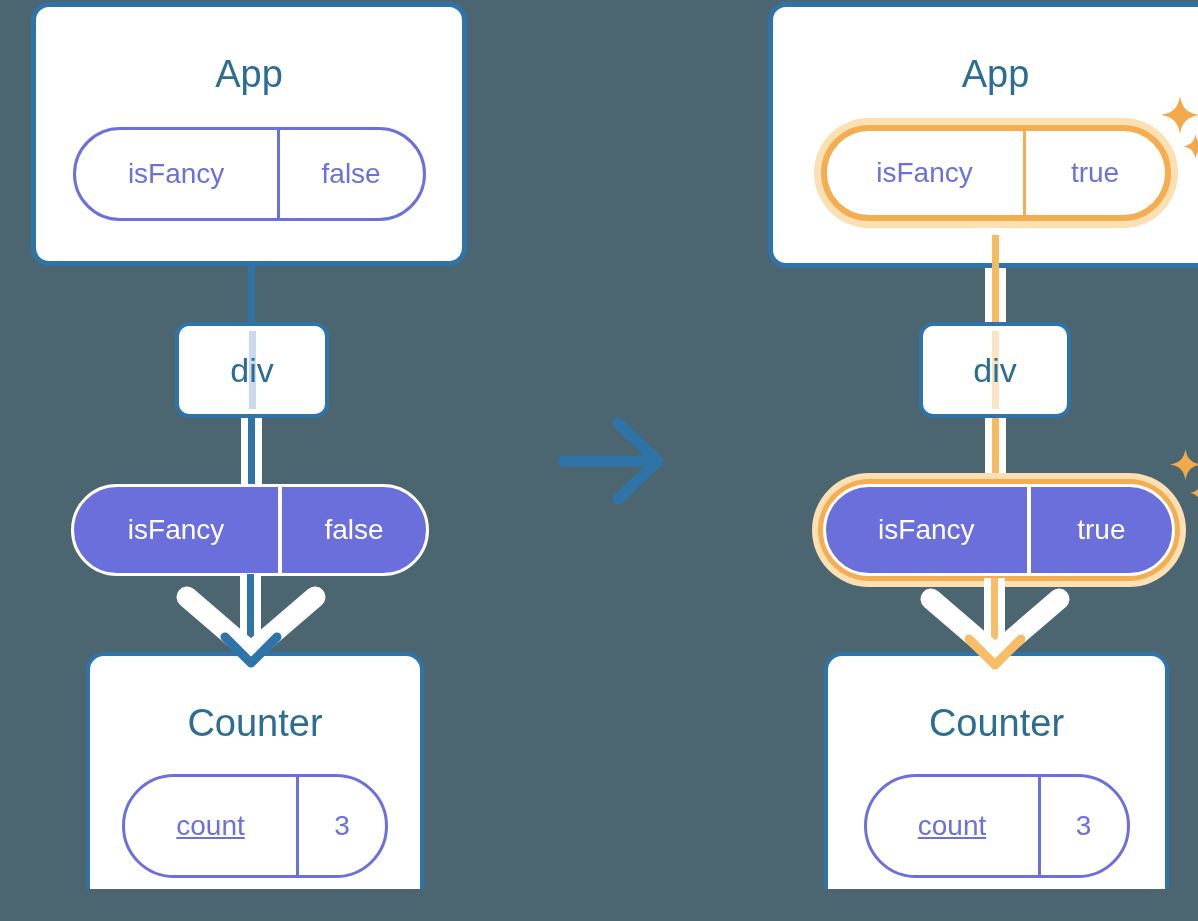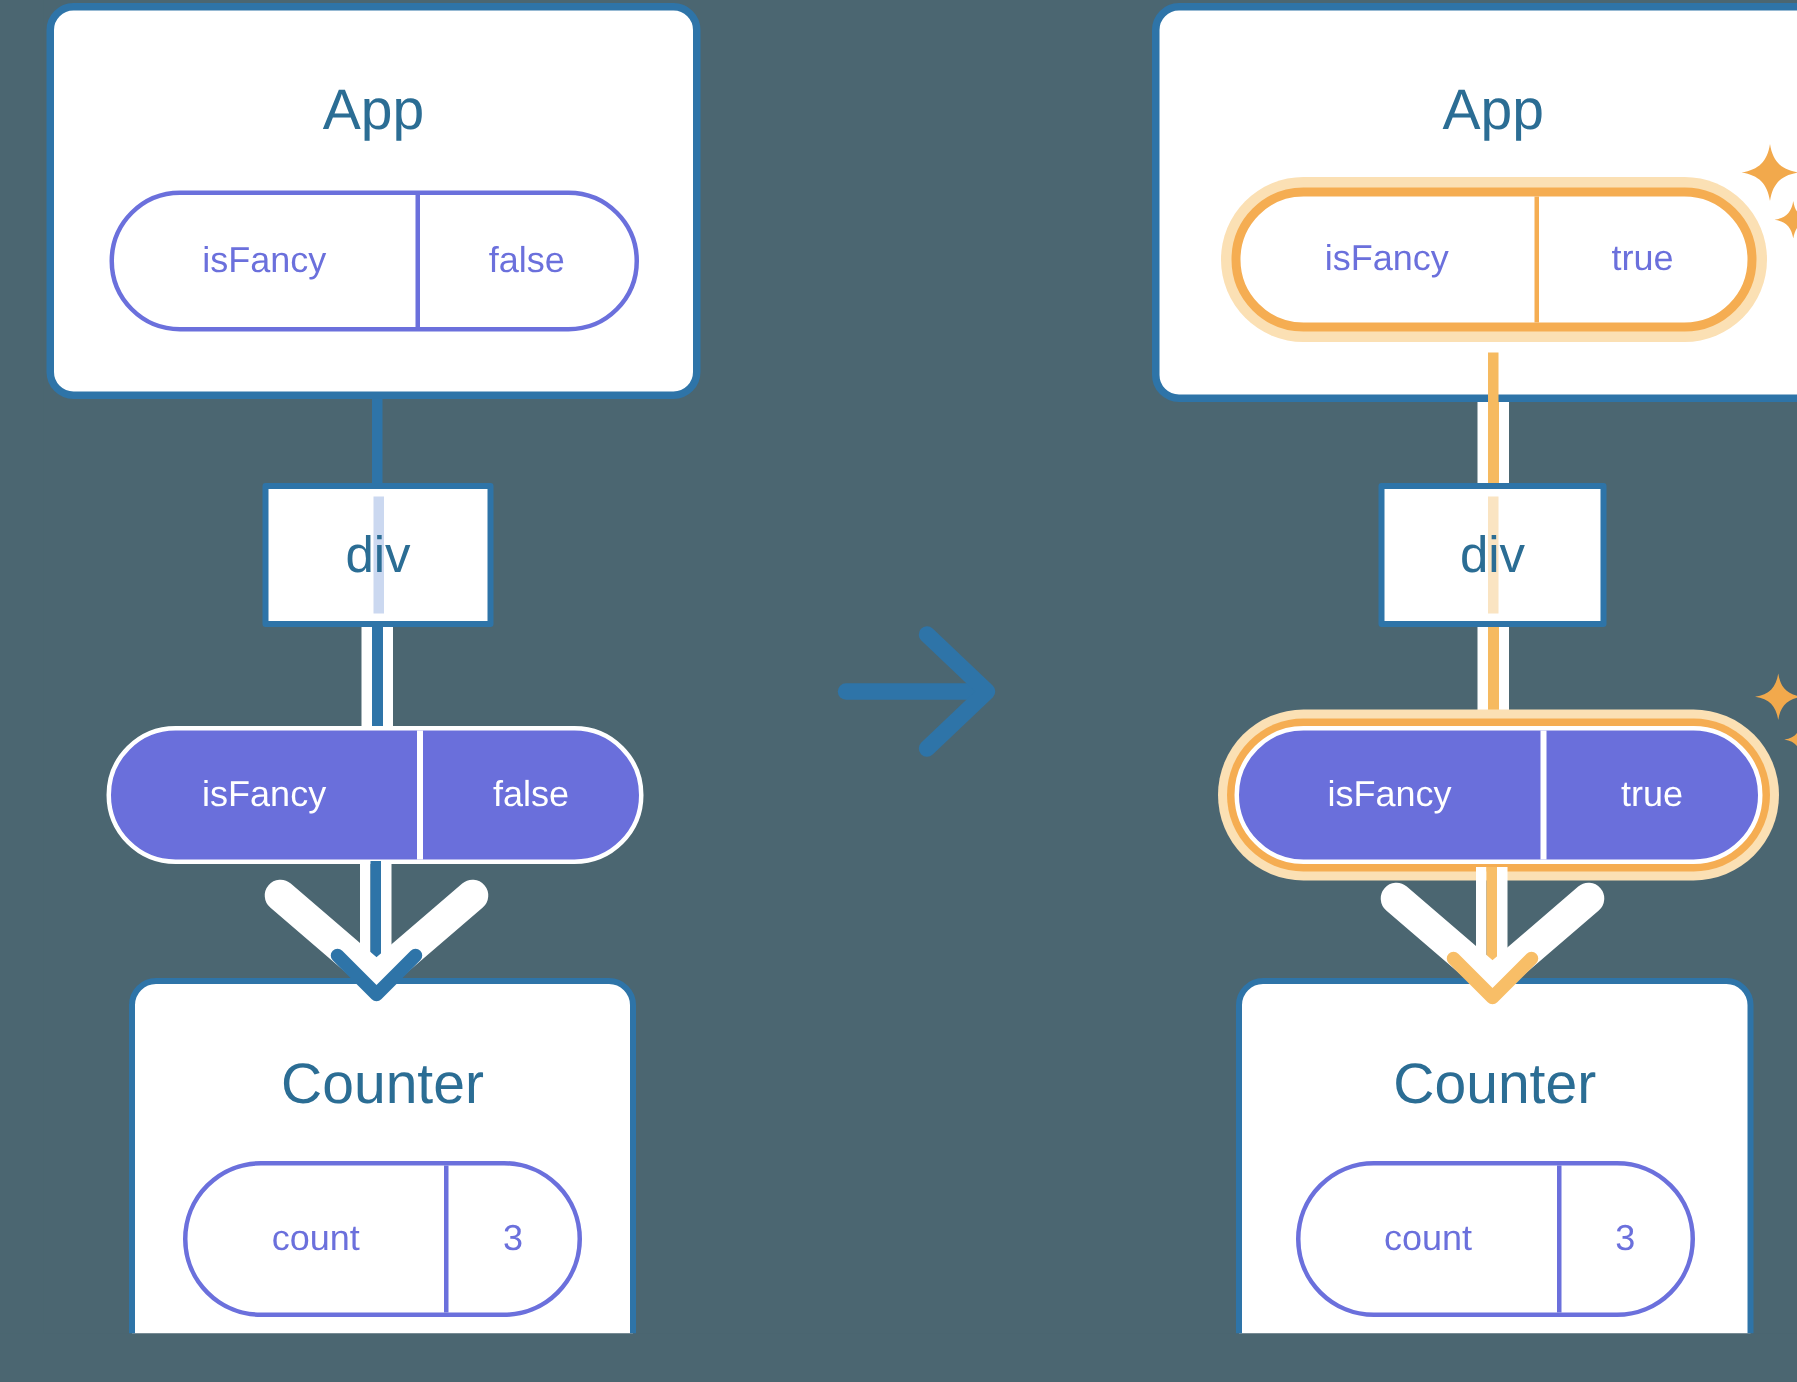--- a/index.html
+++ b/index.html
@@ -24,39 +24,39 @@
   .box{
     position:absolute;background:#fff;border:4px solid var(--teal);
     border-radius:18px;box-sizing:border-box;
     display:flex;flex-direction:column;align-items:center;
   }
   .box.app{border-width:5px;}
   .title{
     font-size:38px;line-height:46px;color:var(--heading);
     font-weight:500;margin:44px 0 0;
   }
-  .divbox{justify-content:center;border-radius:2px;}
+  .divbox{justify-content:center;border-radius:14px;}
   .div-label{font-size:34px;color:var(--heading);font-weight:500;position:relative;z-index:2;}
   .passline{position:absolute;top:5px;bottom:5px;left:50%;width:7px;margin-left:-3.5px;z-index:1;}
 
   .pill{display:flex;align-items:stretch;box-sizing:border-box;}
-  .seg{display:flex;align-items:center;justify-content:center;font-size:24px;}
+  .seg{display:flex;align-items:center;justify-content:center;font-size:28px;}
   .seg.name{width:58%;}
   
   .pill.outline{border:3px solid var(--purple);border-radius:60px;background:#fff;color:var(--purple);}
   .pill.outline .seg.name{border-right:3px solid var(--purple);}
   
   .pill.filled{background:var(--purple-fill);border:3px solid #fff;border-radius:60px;color:#fff;position:absolute;}
   .pill.filled .seg.name{border-right:4px solid #fff;}
   
   .pill.hl-outline{border:6px solid var(--orange);box-shadow:0 0 0 7px var(--orange-glow);color:var(--purple);background:#fff;}
   .pill.hl-outline .seg.name{border-right:3px solid var(--orange);}
   .pill.hl-filled{box-shadow:0 0 0 5px var(--orange),0 0 0 11px var(--orange-glow);}
   .bold{font-weight:400;}
-  .counter-pill .seg.name{width:65.8%;}
+  .counter-pill .seg.name{width:65.8%;text-decoration:underline;}
 
   .vline{position:absolute;}
   .vline.teal-solid{width:7px;background:var(--teal);}
   .vline.orange-solid{width:7px;background:var(--orange-line);}
   .shaft{position:absolute;width:21px;}
   .shaft.teal{background:linear-gradient(90deg,#fff 0 7px,var(--teal) 7px 14px,#fff 14px 21px);}
   .shaft.orange{background:linear-gradient(90deg,#fff 0 7px,var(--orange-line) 7px 14px,#fff 14px 21px);}
 
   .arrow-svg{position:absolute;z-index:5;}
   .sparkle{position:absolute;z-index:6;}

